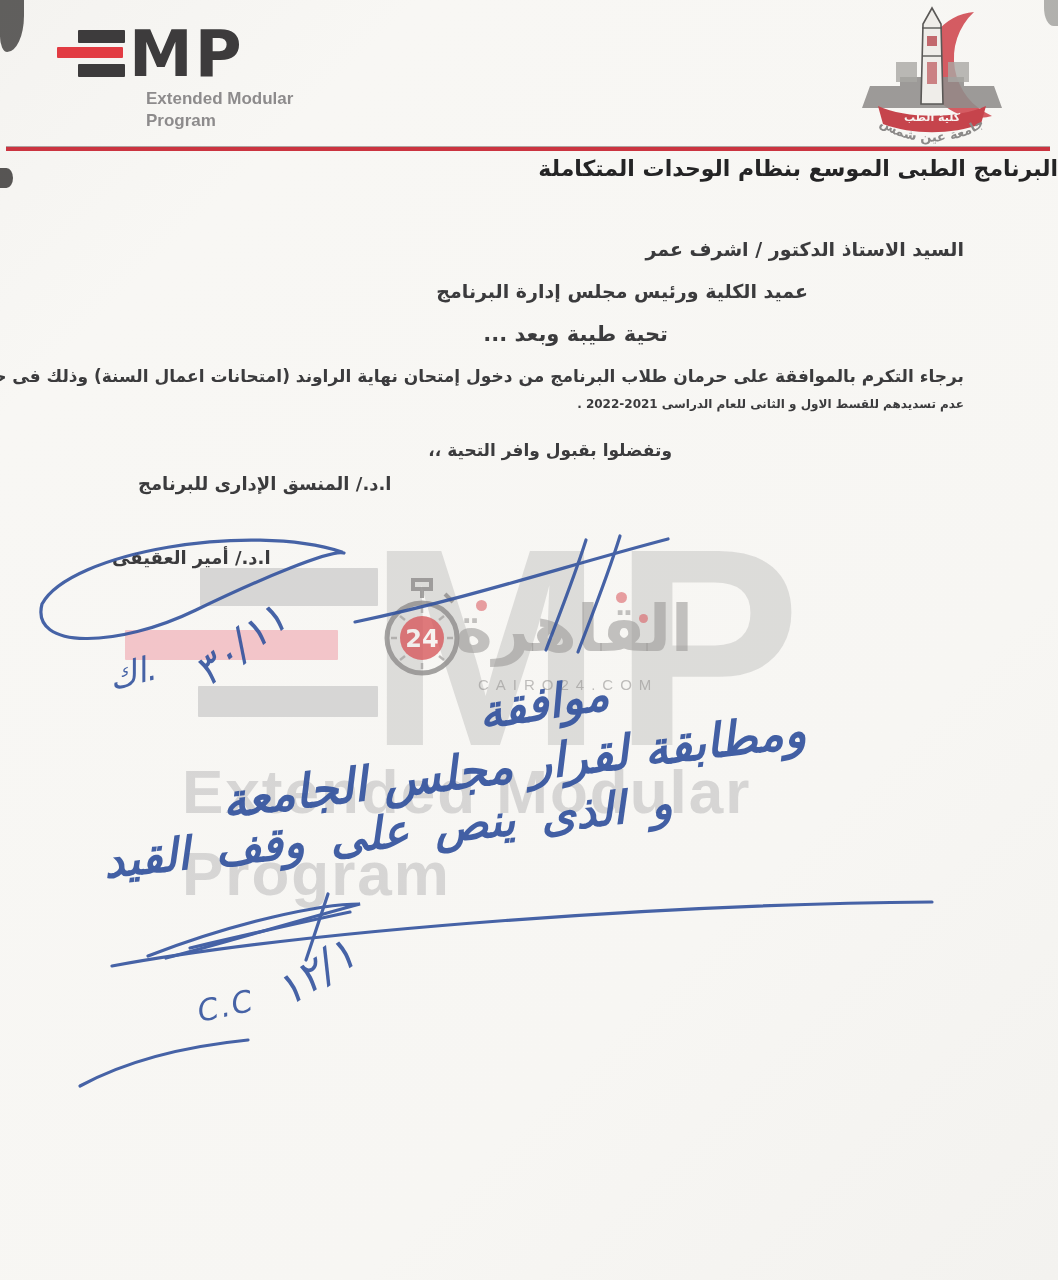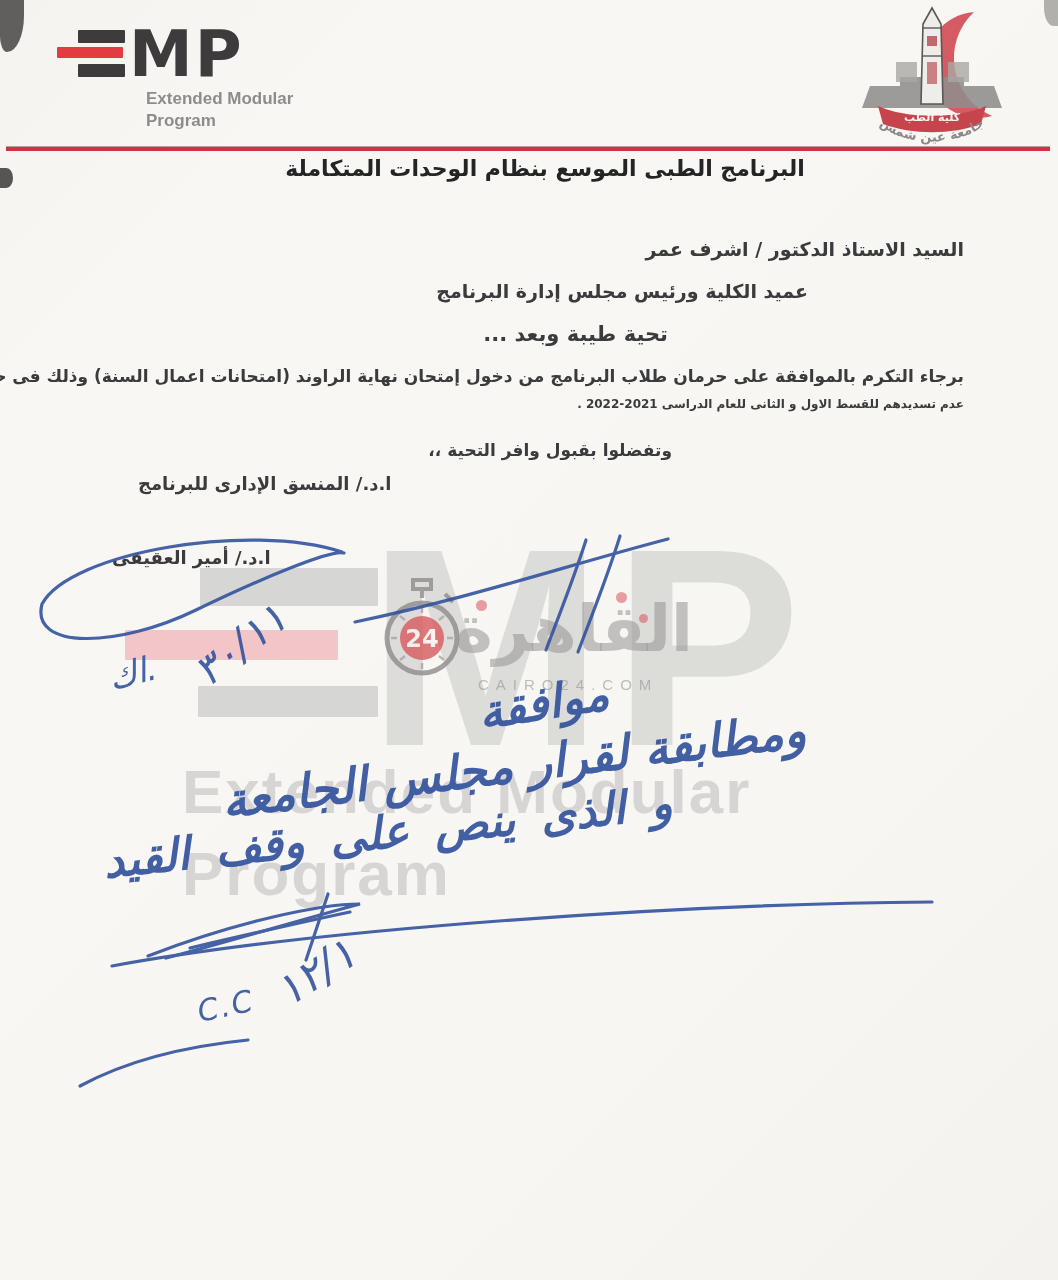--- a/index.html
+++ b/index.html
@@ -83,21 +83,21 @@
       <div class="abs emp-mp" style="left:129px;top:24px;">MP</div>
       <div class="abs emp-sub" style="left:146px;top:88px;">
         <div>Extended Modular</div>
         <div>Program</div>
       </div>
     </div>
 
 
     <div class="redline"></div>
 
-    <div class="abs ar title-ar" style="left:0;right:0;top:156px;text-align:center;margin-left:32px;">البرنامج الطبى الموسع بنظام الوحدات المتكاملة</div>
+    <div class="abs ar title-ar" style="left:0;right:0;top:156px;margin-left:32px;">البرنامج الطبى الموسع بنظام الوحدات المتكاملة</div>
 
     <svg class="abs" style="left:850px;top:6px;" width="164" height="146" viewBox="0 0 164 146">
       <path d="M124,6 A53 53 0 1 0 142,110 A63 63 0 0 1 124,6 Z" fill="#cf4a52" opacity=".9"></path>
       <path d="M12,102 L152,102 L144,80 L114,80 L114,71 L50,71 L50,80 L20,80 Z" fill="#8f8d8b" opacity=".88"></path>
       <rect x="46" y="56" width="21" height="20" fill="#a9a7a4" opacity=".8"></rect>
       <rect x="98" y="56" width="21" height="20" fill="#a9a7a4" opacity=".8"></rect>
       <path d="M82,2 L73,18 L71,98 L93,98 L91,18 Z" fill="#efede9" stroke="#5a5856" stroke-width="1.6"></path>
       <rect x="77" y="30" width="10" height="10" fill="#b7464d" opacity=".8"></rect>
       <rect x="77" y="56" width="10" height="22" fill="#b7464d" opacity=".65"></rect>
       <line x1="72" y1="22" x2="92" y2="22" stroke="#5a5856" stroke-width="1.4"></line>

